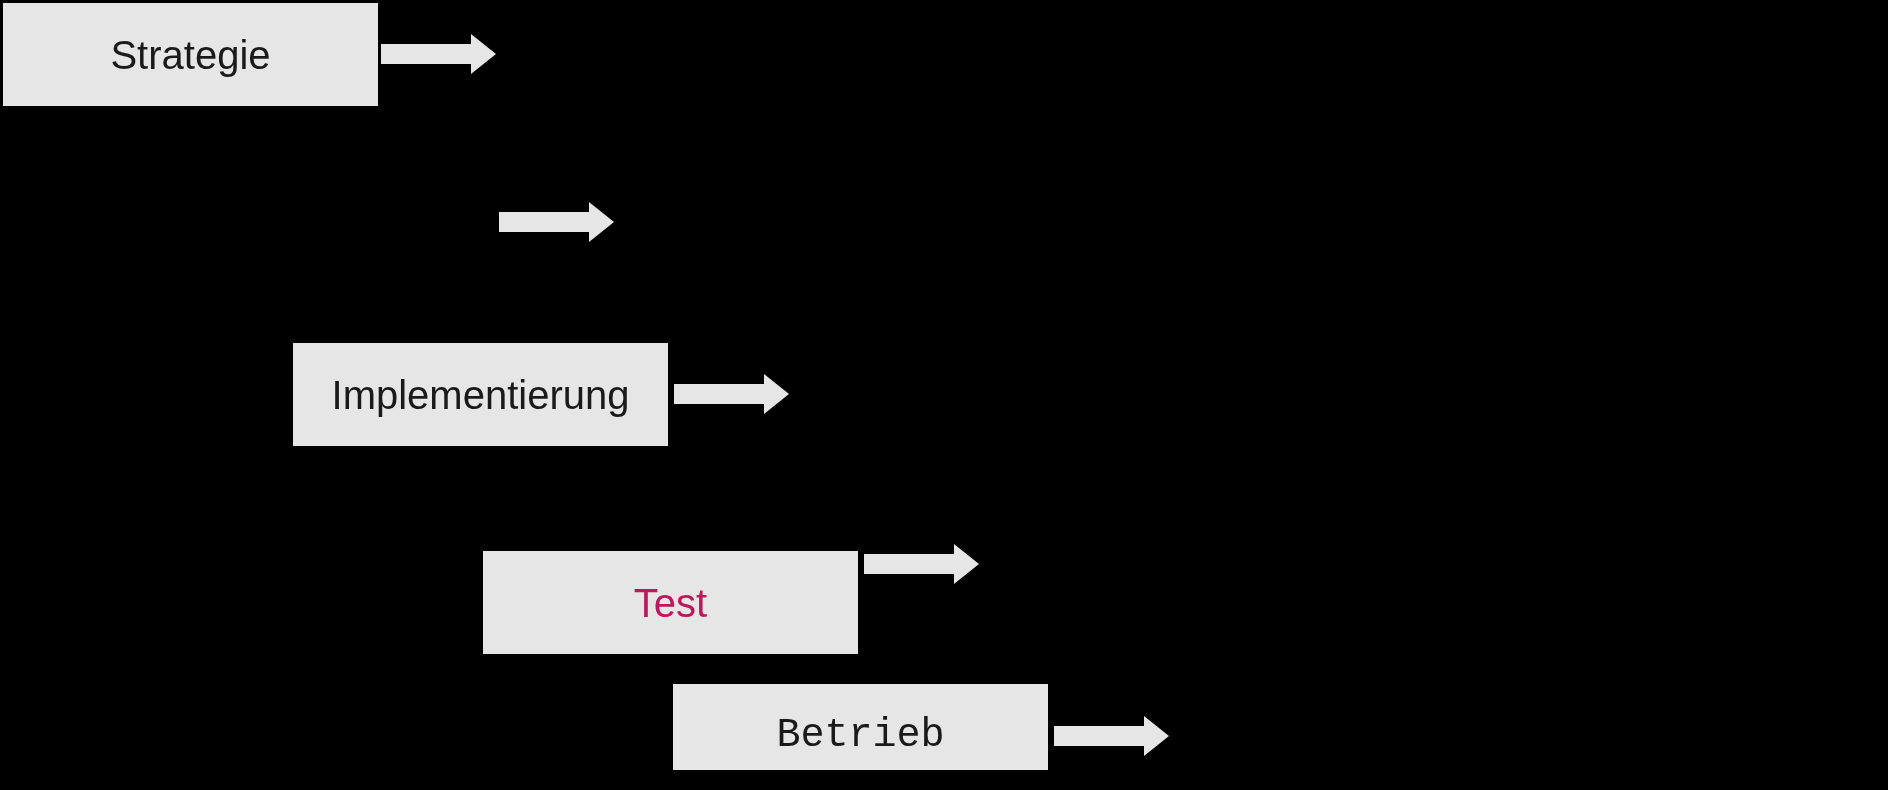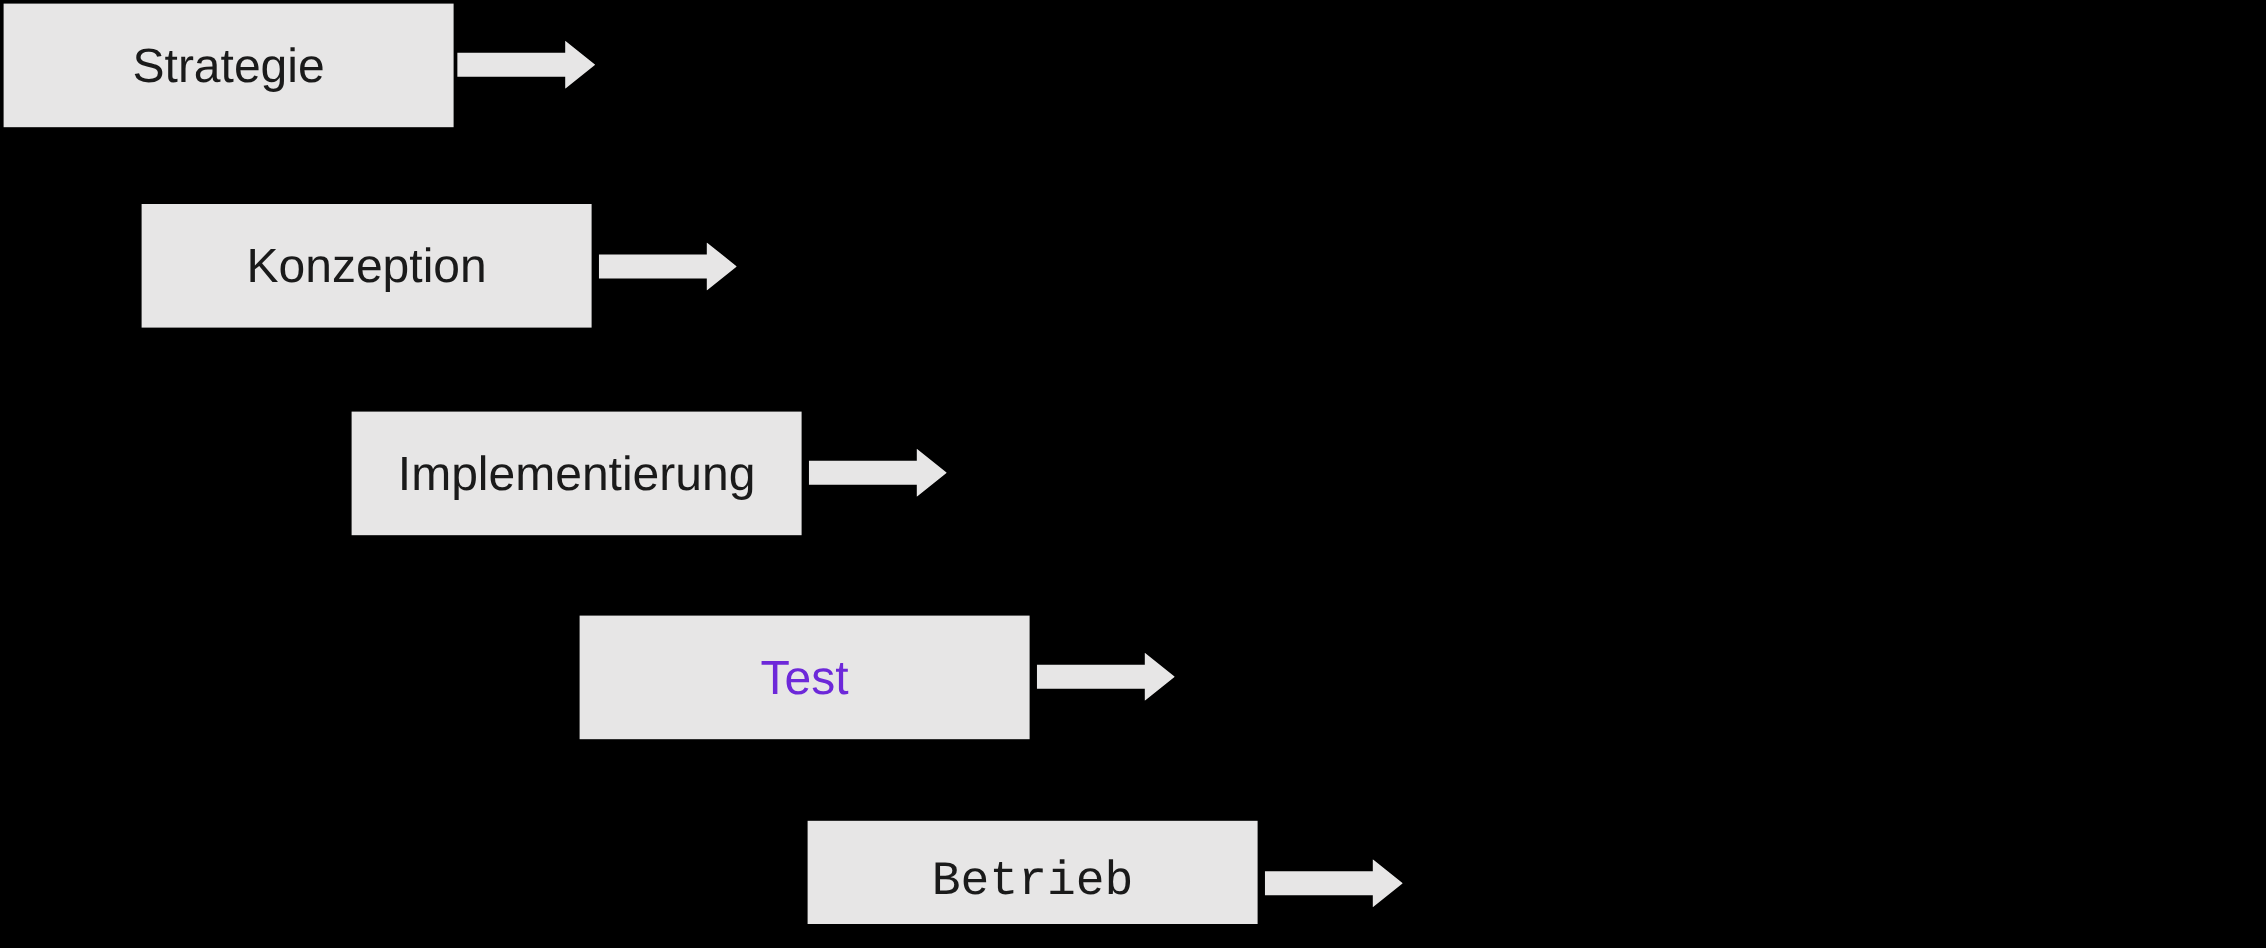--- a/index.html
+++ b/index.html
@@ -50,35 +50,32 @@
 
 <div class="canvas" style="background-color: rgb(0, 0, 0);">
 
   <div class="step step-1" style="background-color: rgb(231, 230, 230); color: rgb(26, 26, 26);">
     <span class="step-label">Strategie</span>
   </div>
   <svg class="arrow arrow-1" viewBox="0 0 115 40" preserveAspectRatio="none">
     <polygon points="0,10 90,10 90,0 115,20 90,40 90,30 0,30" fill="#e7e6e6"></polygon>
   </svg>
 
-  <div class="step step-2" style="background-color: rgb(231, 230, 230); color: rgb(26, 26, 26);">
-    <span class="step-label">Konzeption</span>
-  </div>
   <svg class="arrow arrow-2" viewBox="0 0 115 40" preserveAspectRatio="none">
     <polygon points="0,10 90,10 90,0 115,20 90,40 90,30 0,30" fill="#e7e6e6"></polygon>
   </svg>
 
   <div class="step step-3" style="background-color: rgb(231, 230, 230); color: rgb(26, 26, 26);">
     <span class="step-label">Implementierung</span>
   </div>
   <svg class="arrow arrow-3" viewBox="0 0 115 40" preserveAspectRatio="none">
     <polygon points="0,10 90,10 90,0 115,20 90,40 90,30 0,30" fill="#e7e6e6"></polygon>
   </svg>
 
-  <div class="step step-4" style="background-color: rgb(231, 230, 230); color: #6d28d9;">
+  <div class="step step-4" style="background-color: rgb(231, 230, 230); color: #be185d; margin-top: 38px;">
     <span class="step-label">Test</span>
   </div>
   <svg class="arrow arrow-4" viewBox="0 0 115 40" preserveAspectRatio="none">
     <polygon points="0,10 90,10 90,0 115,20 90,40 90,30 0,30" fill="#e7e6e6"></polygon>
   </svg>
 
   <div class="step step-5" style="background-color: rgb(231, 230, 230); color: rgb(26, 26, 26);">
     <span class="step-label">Betrieb</span>
   </div>
   <svg class="arrow arrow-5" viewBox="0 0 115 40" preserveAspectRatio="none">

